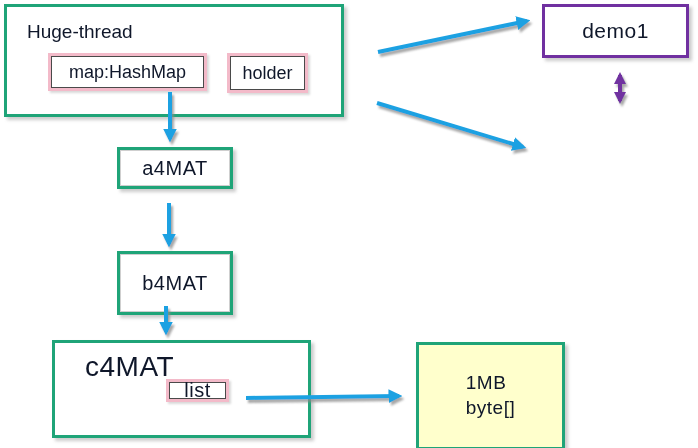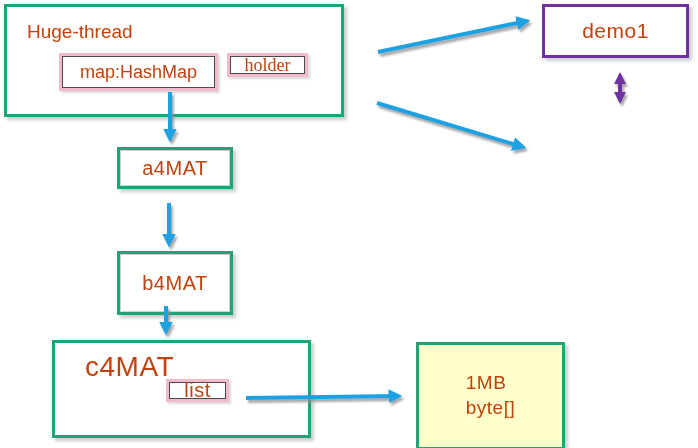--- a/index.html
+++ b/index.html
@@ -6,21 +6,21 @@
     margin: 0;
     padding: 0;
     background: #ffffff;
   }
   .stage {
     position: relative;
     width: 698px;
     height: 448px;
     background: #ffffff;
     font-family: "Liberation Sans", "DejaVu Sans", sans-serif;
-    color: #c2410c;
+    color: #0f172a;
     overflow: hidden;
   }
   .box {
     position: absolute;
     box-sizing: border-box;
     background: #ffffff;
   }
   .green {
     border: 3px solid #1fa478;
     box-shadow: 3px 3px 3px rgba(130,130,130,0.40);
@@ -67,24 +67,24 @@
     letter-spacing: 0.5px;
   }
 </style>
 </head>
 <body>
 
 <div class="stage">
 
   <div class="box green" style="left:4px; top:4px; width:340px; height:113px;">
     <div class="corner-label" style="left:20px; top:14px;">Huge-thread</div>
-    <div class="box pink center fs18" style="left:52px; top:46px; width:159px; height:38px;">
+    <div class="box pink center fs18" style="left:41px; top:46px; width:159px; height:38px;">
       <span>map:HashMap</span>
     </div>
-    <div class="box pink center fs18" style="left:220px; top:46px; width:81px; height:24px;font-family:Liberation Serif, serif;">
+    <div class="box pink center fs18" style="left:220px; top:46px; width:81px; height:40px;">
       <span>holder</span>
     </div>
   </div>
 
   <div class="box green-inner center fs20" style="left:117px; top:147px; width:116px; height:42px;">
     <span>a4MAT</span>
   </div>
 
   <div class="box green-inner center fs20" style="left:117px; top:251px; width:116px; height:64px;">
     <span>b4MAT</span>

